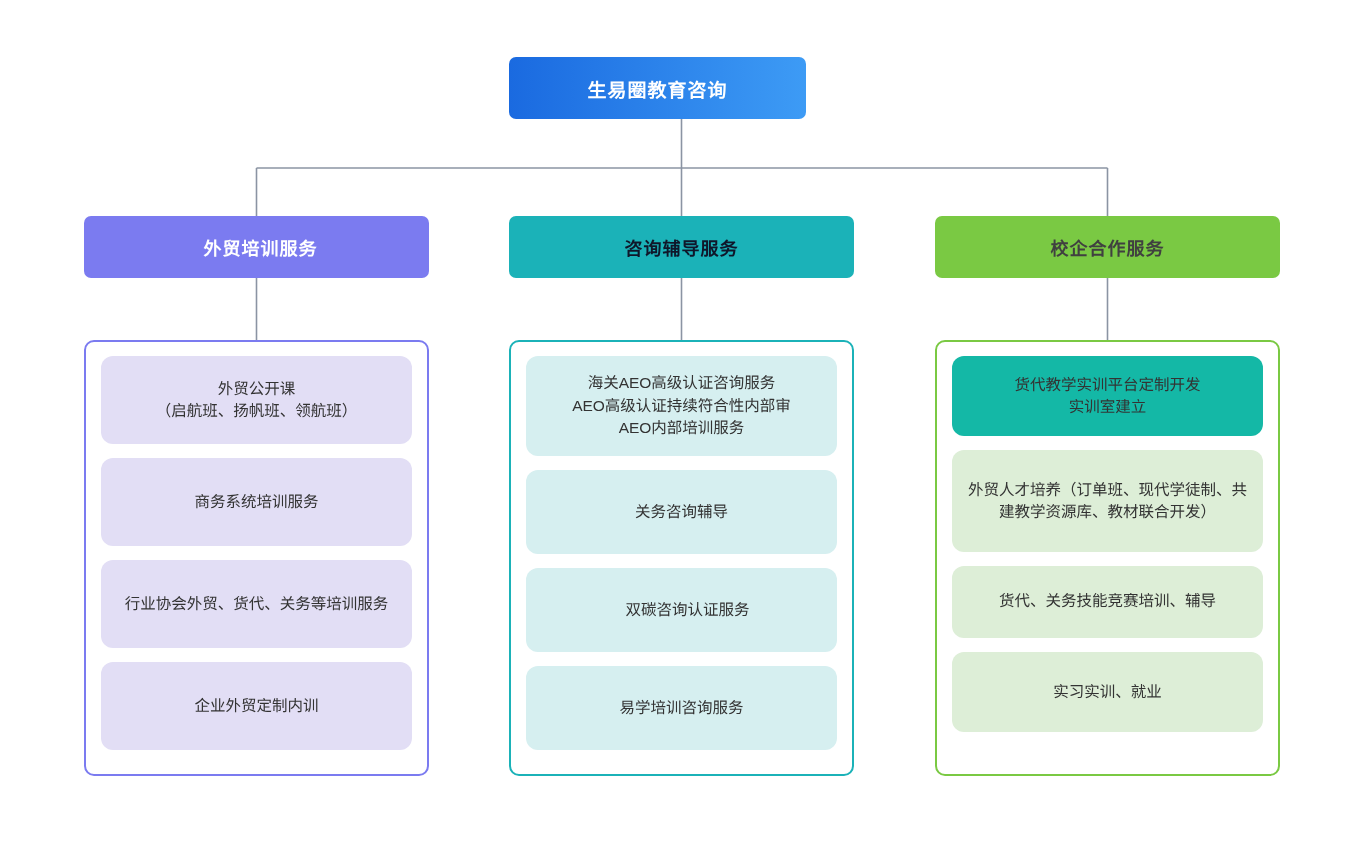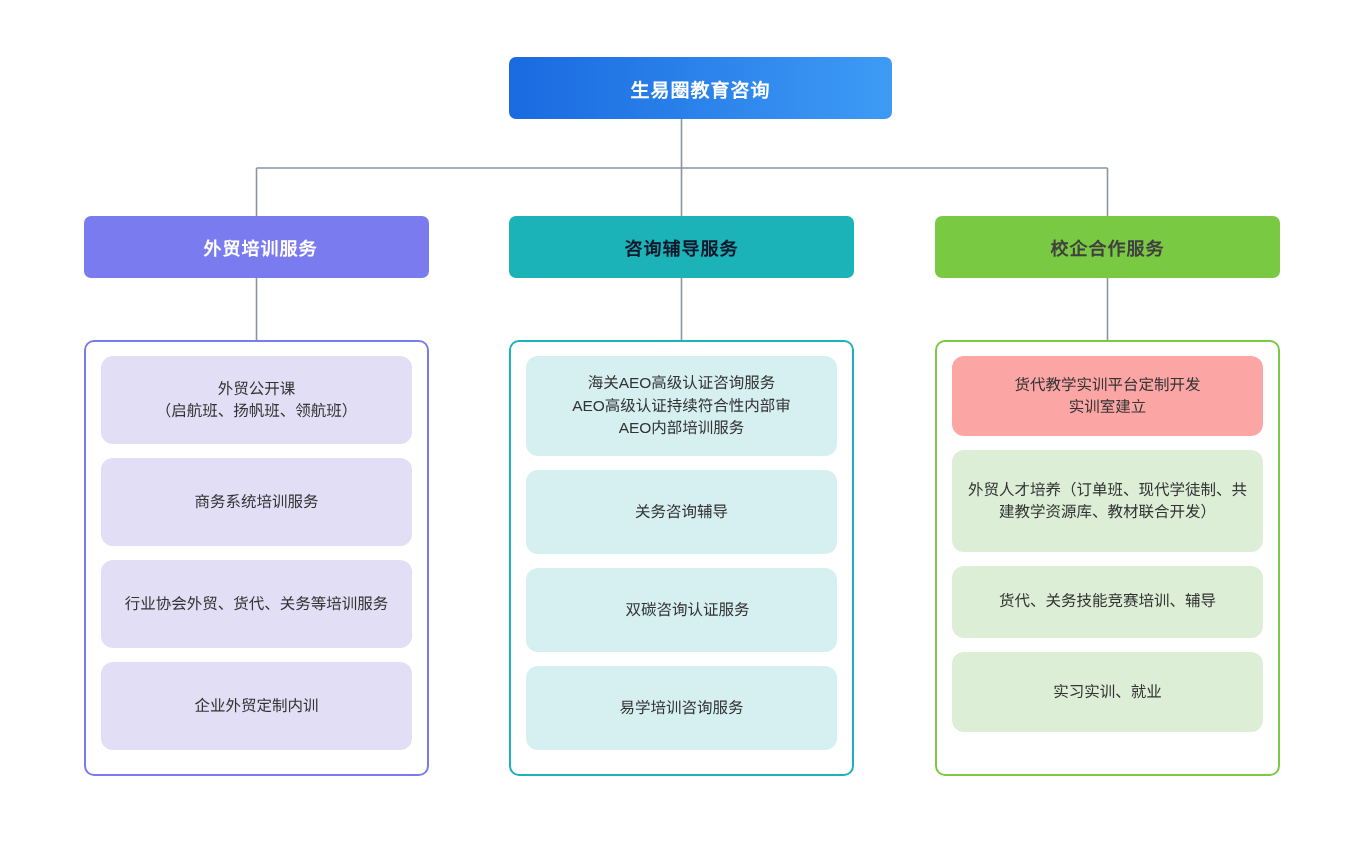--- a/index.html
+++ b/index.html
@@ -36,21 +36,21 @@
     stroke: #8b94a3;
     stroke-width: 1.6;
     shape-rendering: geometricPrecision;
   }
 
   
   .root-node {
     position: absolute;
     left: 509px;
     top: 57px;
-    width: 383px;
+    width: 297px;
     height: 62px;
     border-radius: 7px;
     display: flex;
     align-items: center;
     justify-content: center;
     color: #ffffff;
     font-size: 19px;
     font-weight: bold;
     letter-spacing: 1px;
     box-sizing: border-box;
@@ -177,21 +177,21 @@
       <div class="leaf" style="background: rgb(214, 239, 240); padding-left: 22px;">双碳咨询认证服务</div>
       <div class="leaf" style="background: rgb(214, 239, 240);">易学培训咨询服务</div>
     </div>
   </div>
 
   <div class="branch branch-3">
     <div class="branch-header" style="background: rgb(122, 201, 67); color: #404040;">
       <span>校企合作服务</span>
     </div>
     <div class="branch-body" style="border-color: rgb(122, 201, 67);">
-      <div class="leaf" style="background: #fca5a5;">货代教学实训平台定制开发
+      <div class="leaf" style="background: #14b8a6;">货代教学实训平台定制开发
 实训室建立</div>
       <div class="leaf" style="background: rgb(221, 238, 215);">外贸人才培养（订单班、现代学徒制、共建教学资源库、教材联合开发）</div>
       <div class="leaf" style="background: rgb(221, 238, 215); font-family: Liberation Mono, monospace;">货代、关务技能竞赛培训、辅导</div>
       <div class="leaf" style="background: rgb(221, 238, 215);">实习实训、就业</div>
     </div>
   </div>
 
 </div>
 
 </body></html>

